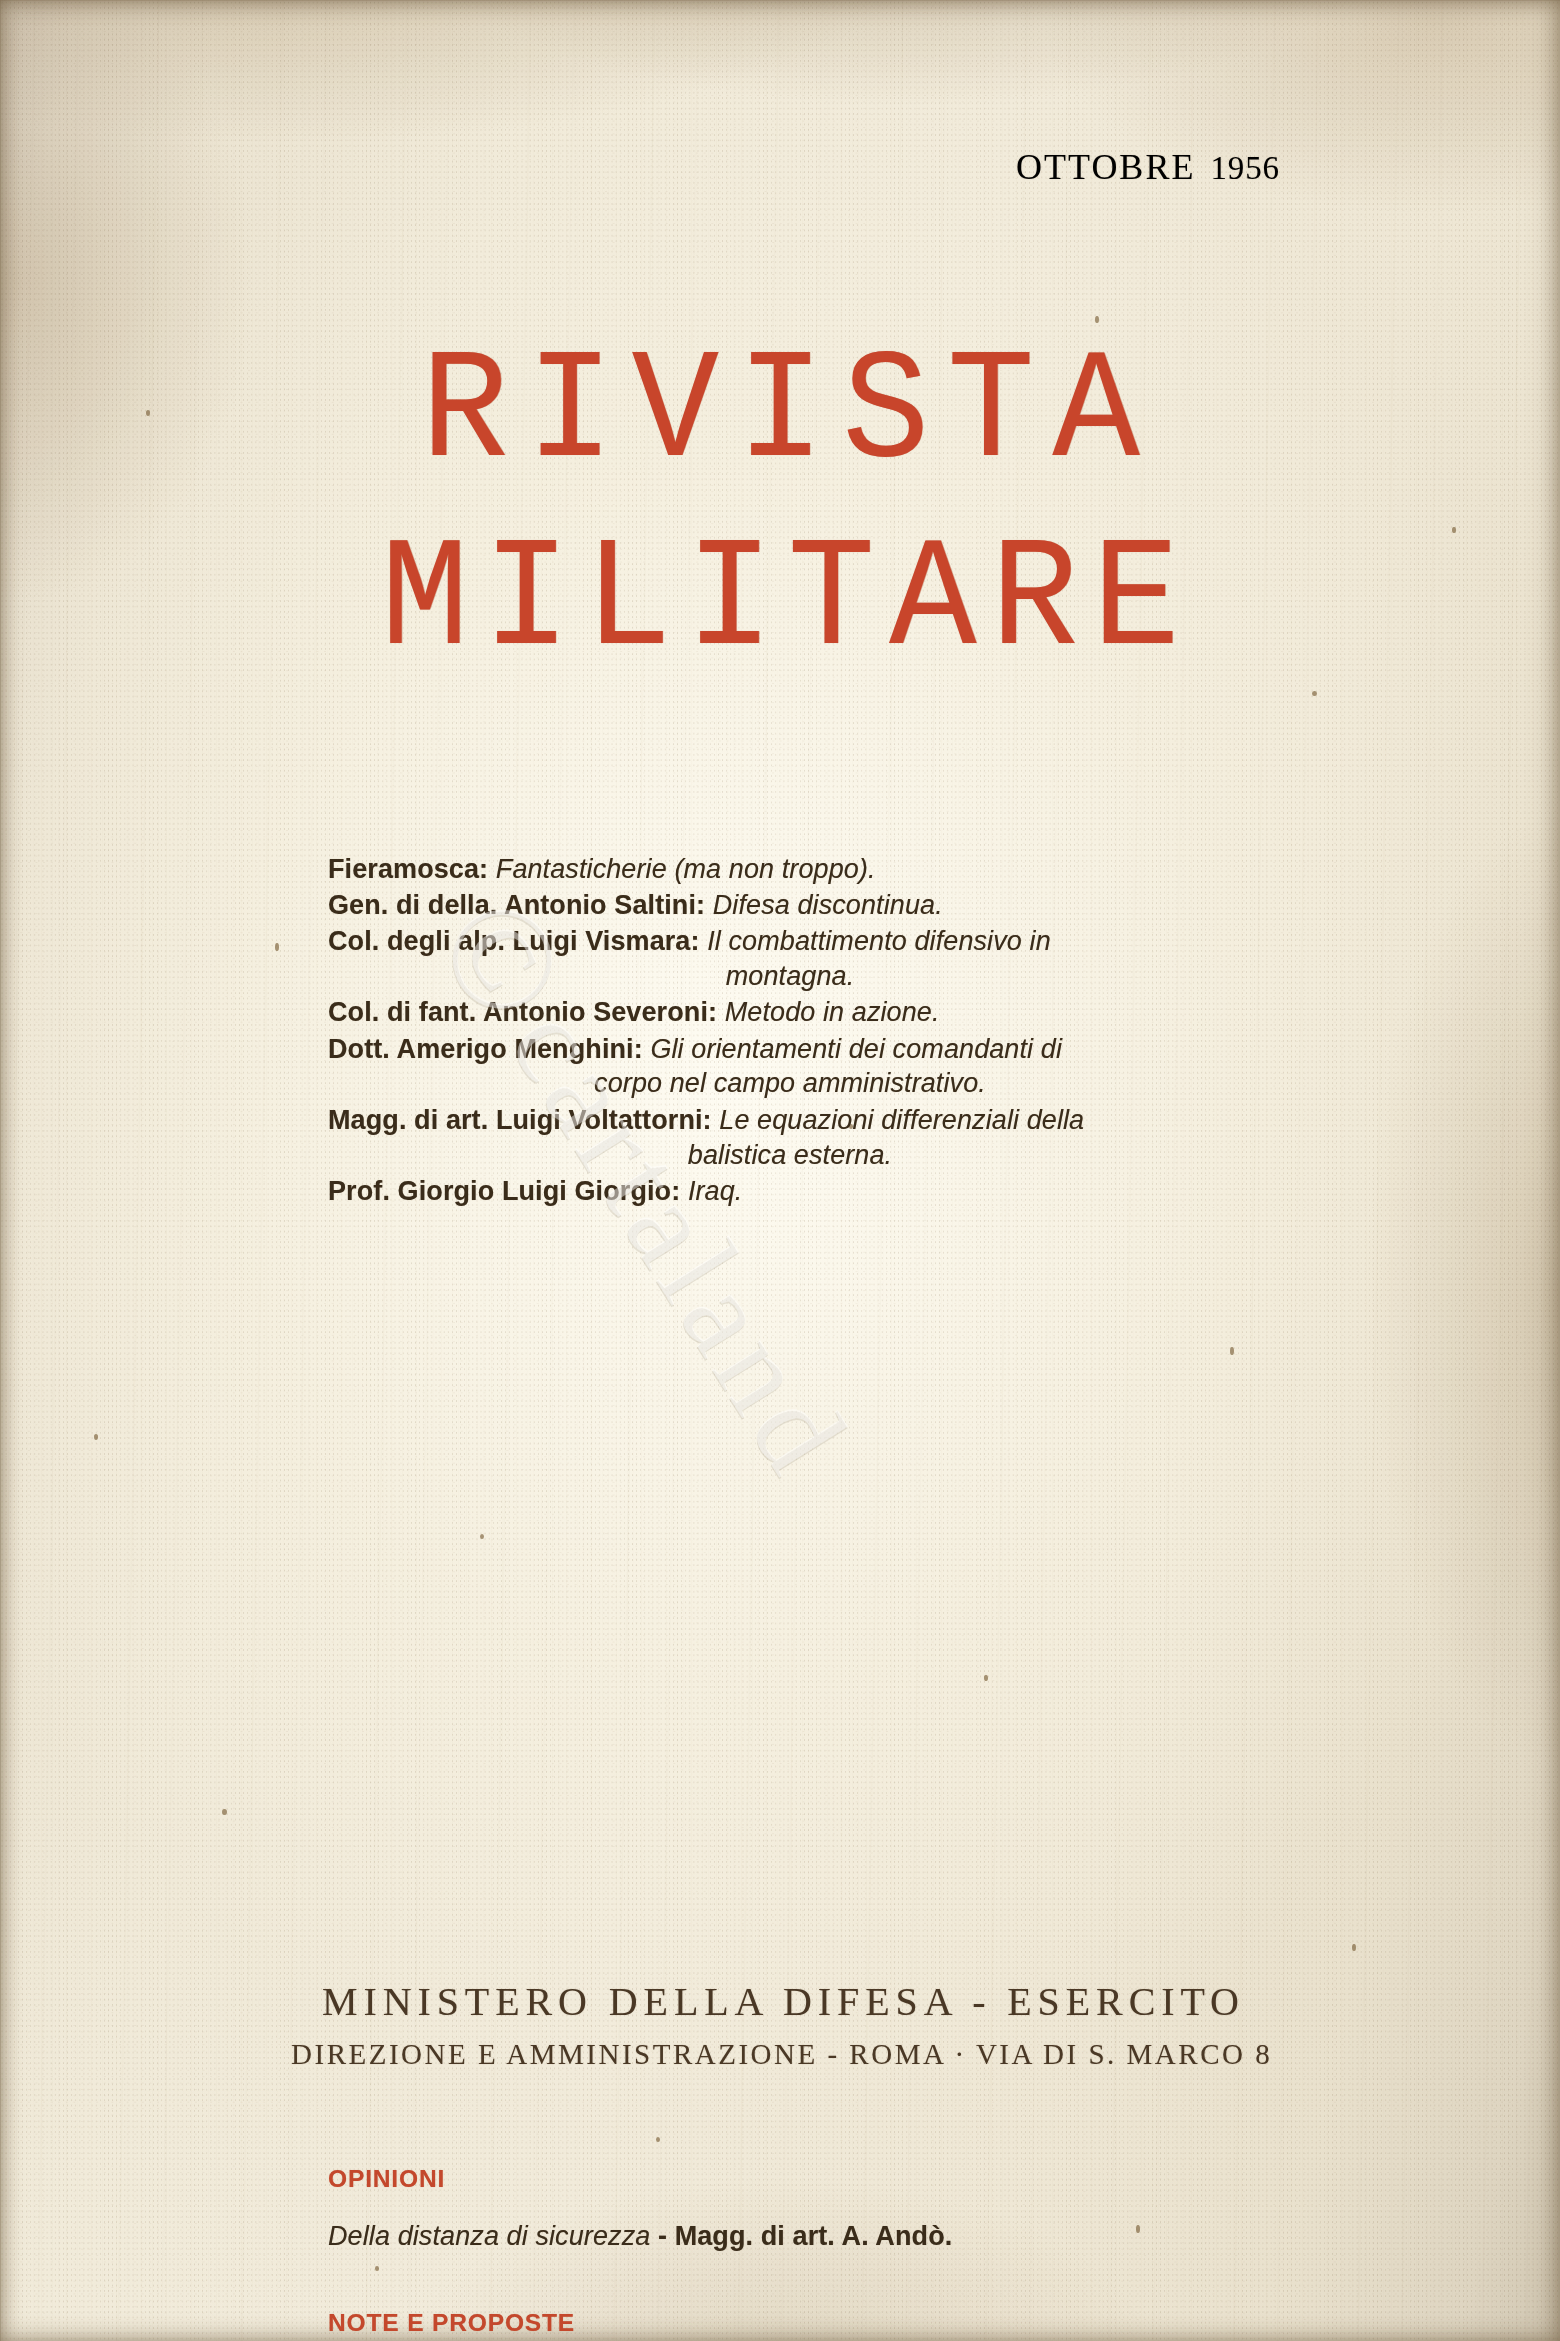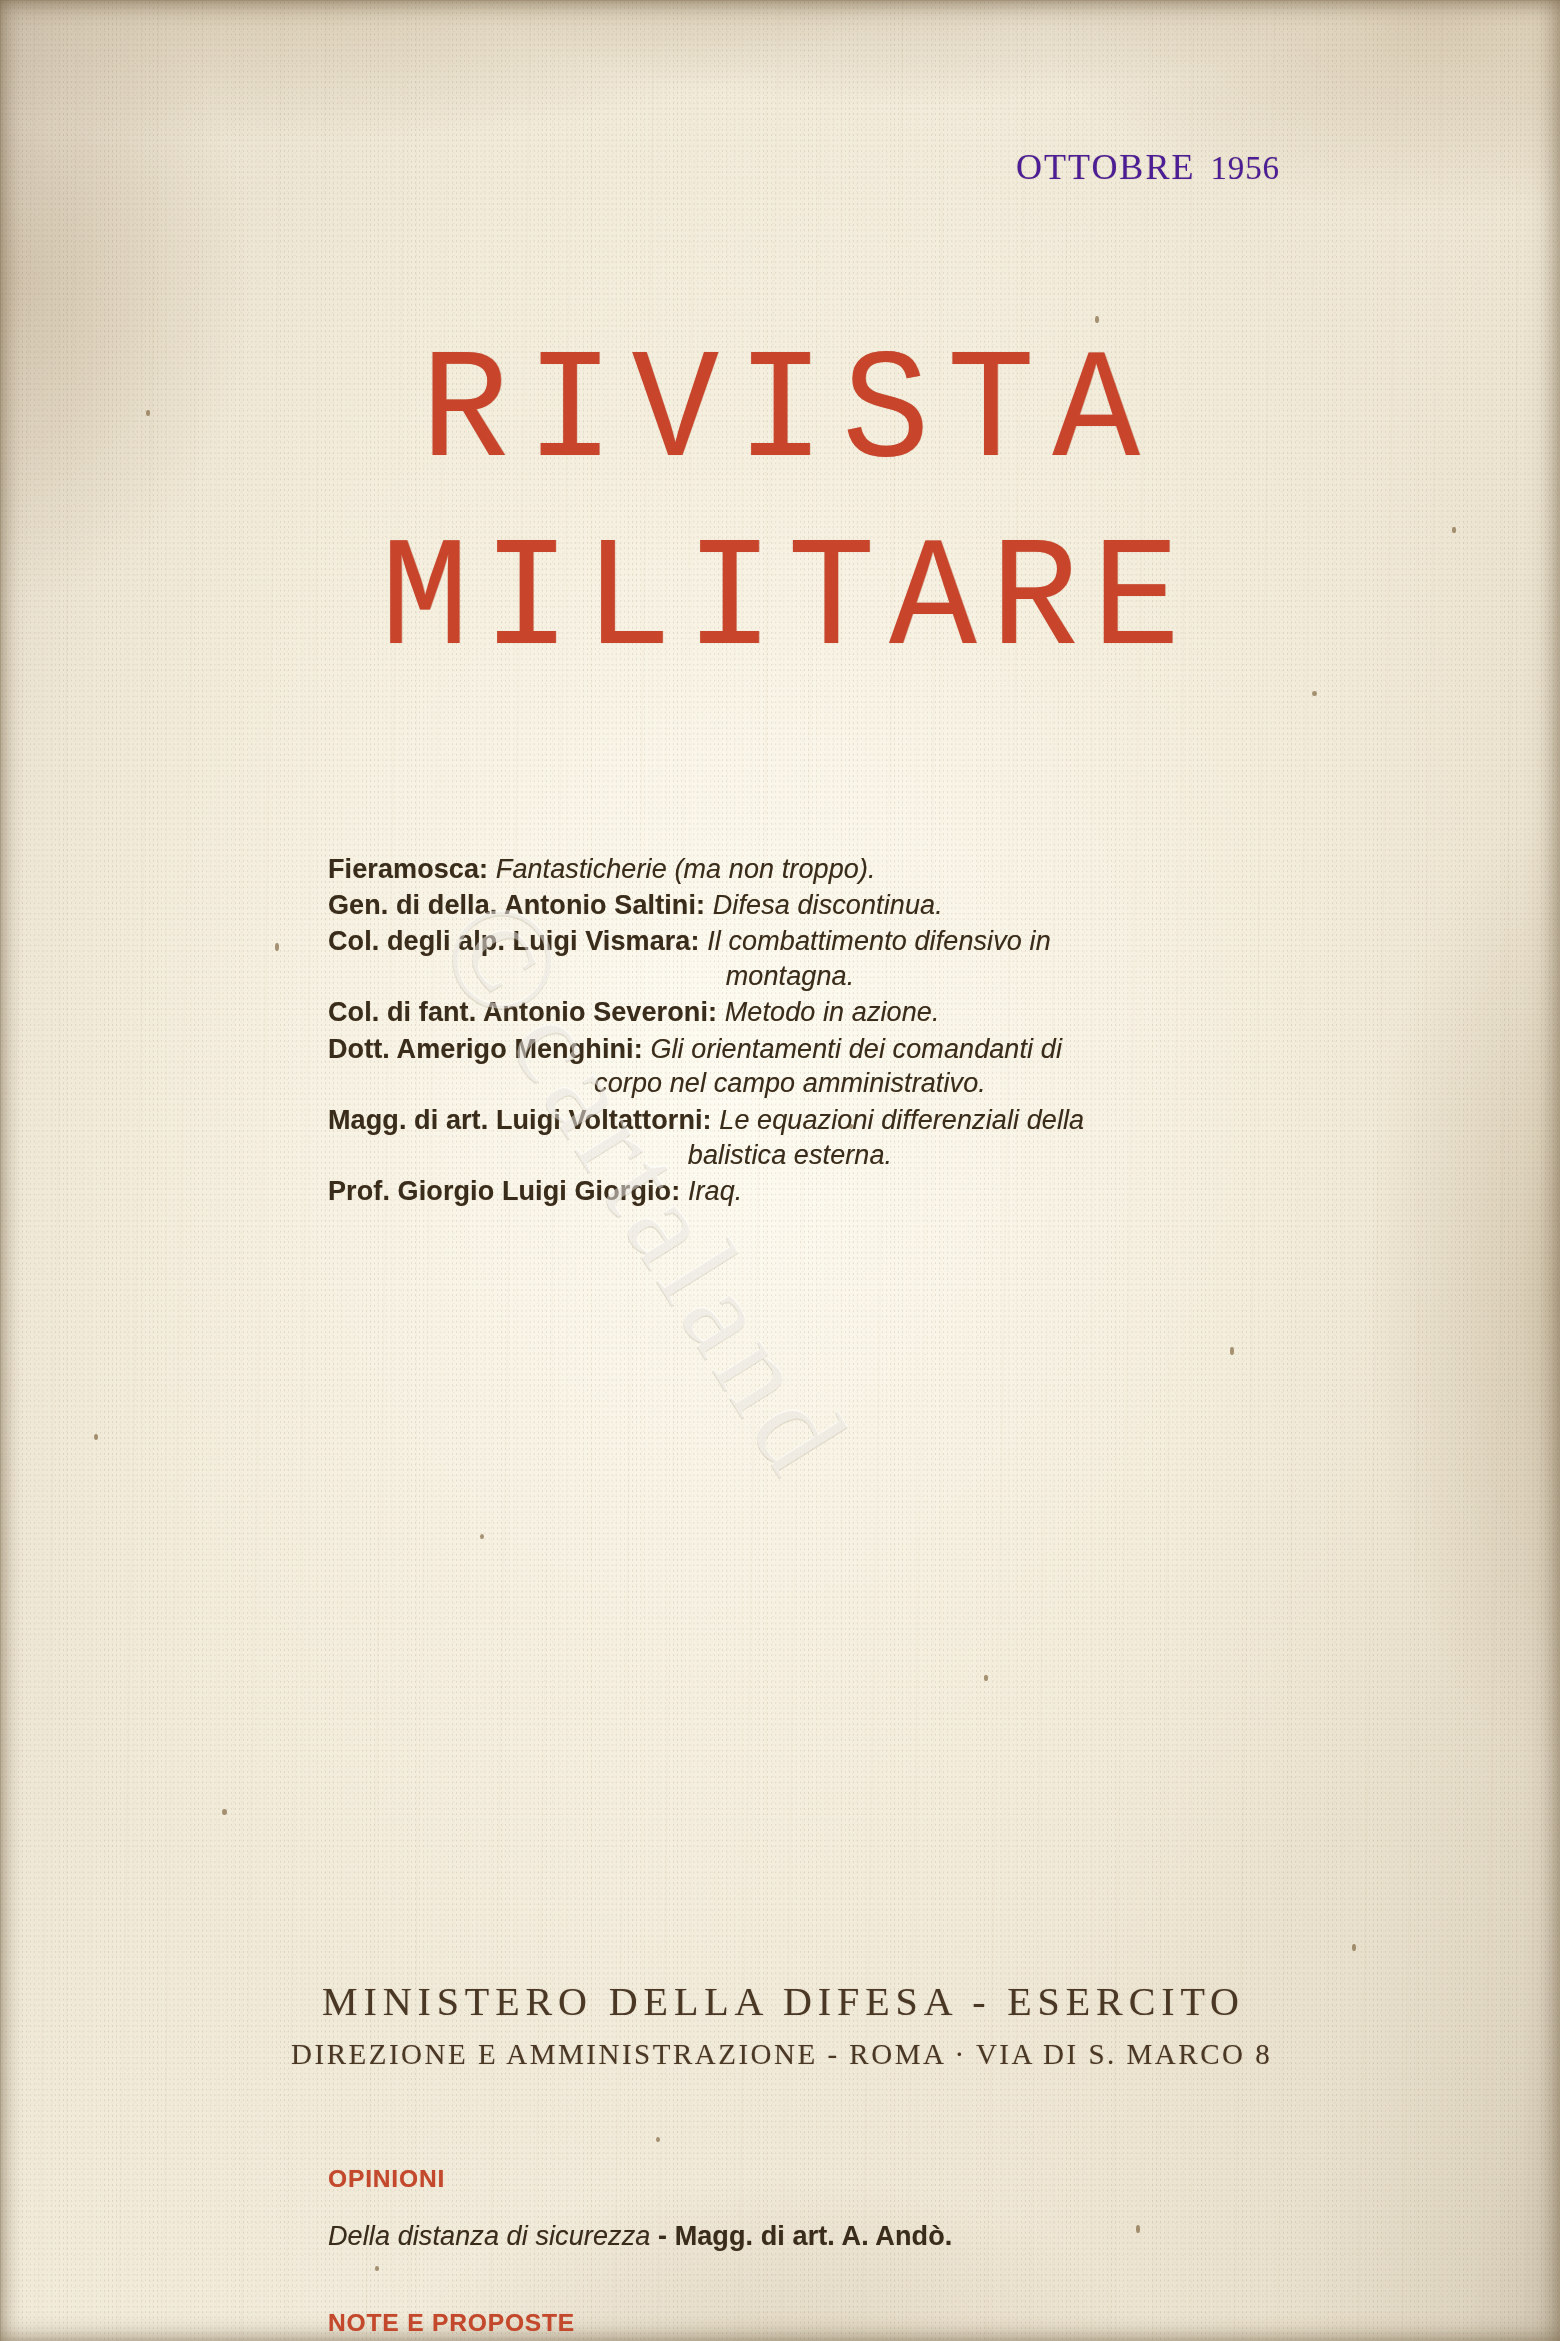--- a/index.html
+++ b/index.html
@@ -157,21 +157,21 @@
   }
 
   
   .issue-date {
     position: absolute;
     top: 146px;
     right: 281px;
     font-family: "Liberation Serif", serif;
     font-size: 36px;
     letter-spacing: 2px;
-    color: #4c1d95;
+    color: #000000;
     white-space: nowrap;
     text-shadow: 0 0 1.2px rgba(90,70,46,0.30);
   }
   .issue-date .yr {
     font-size: 33px;
     letter-spacing: 0.9px;
     margin-left: 15px;
   }
 
   

